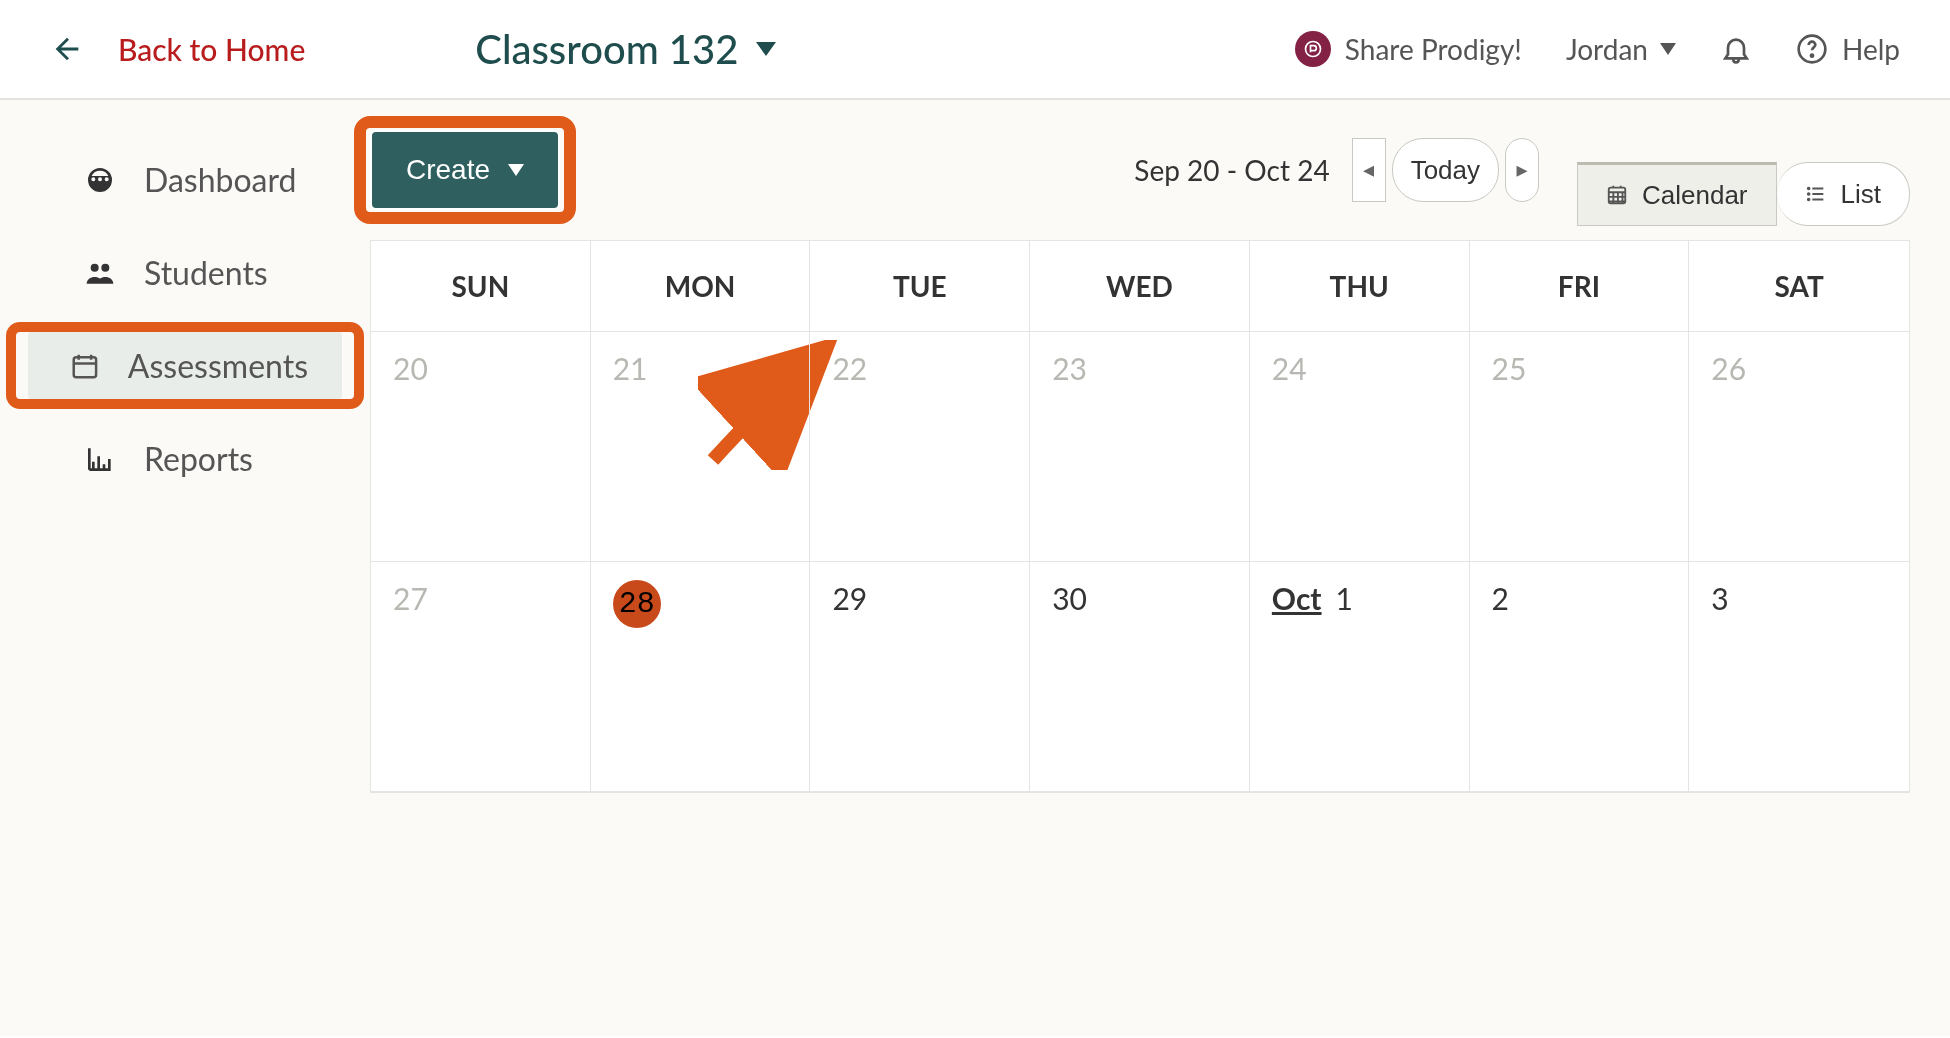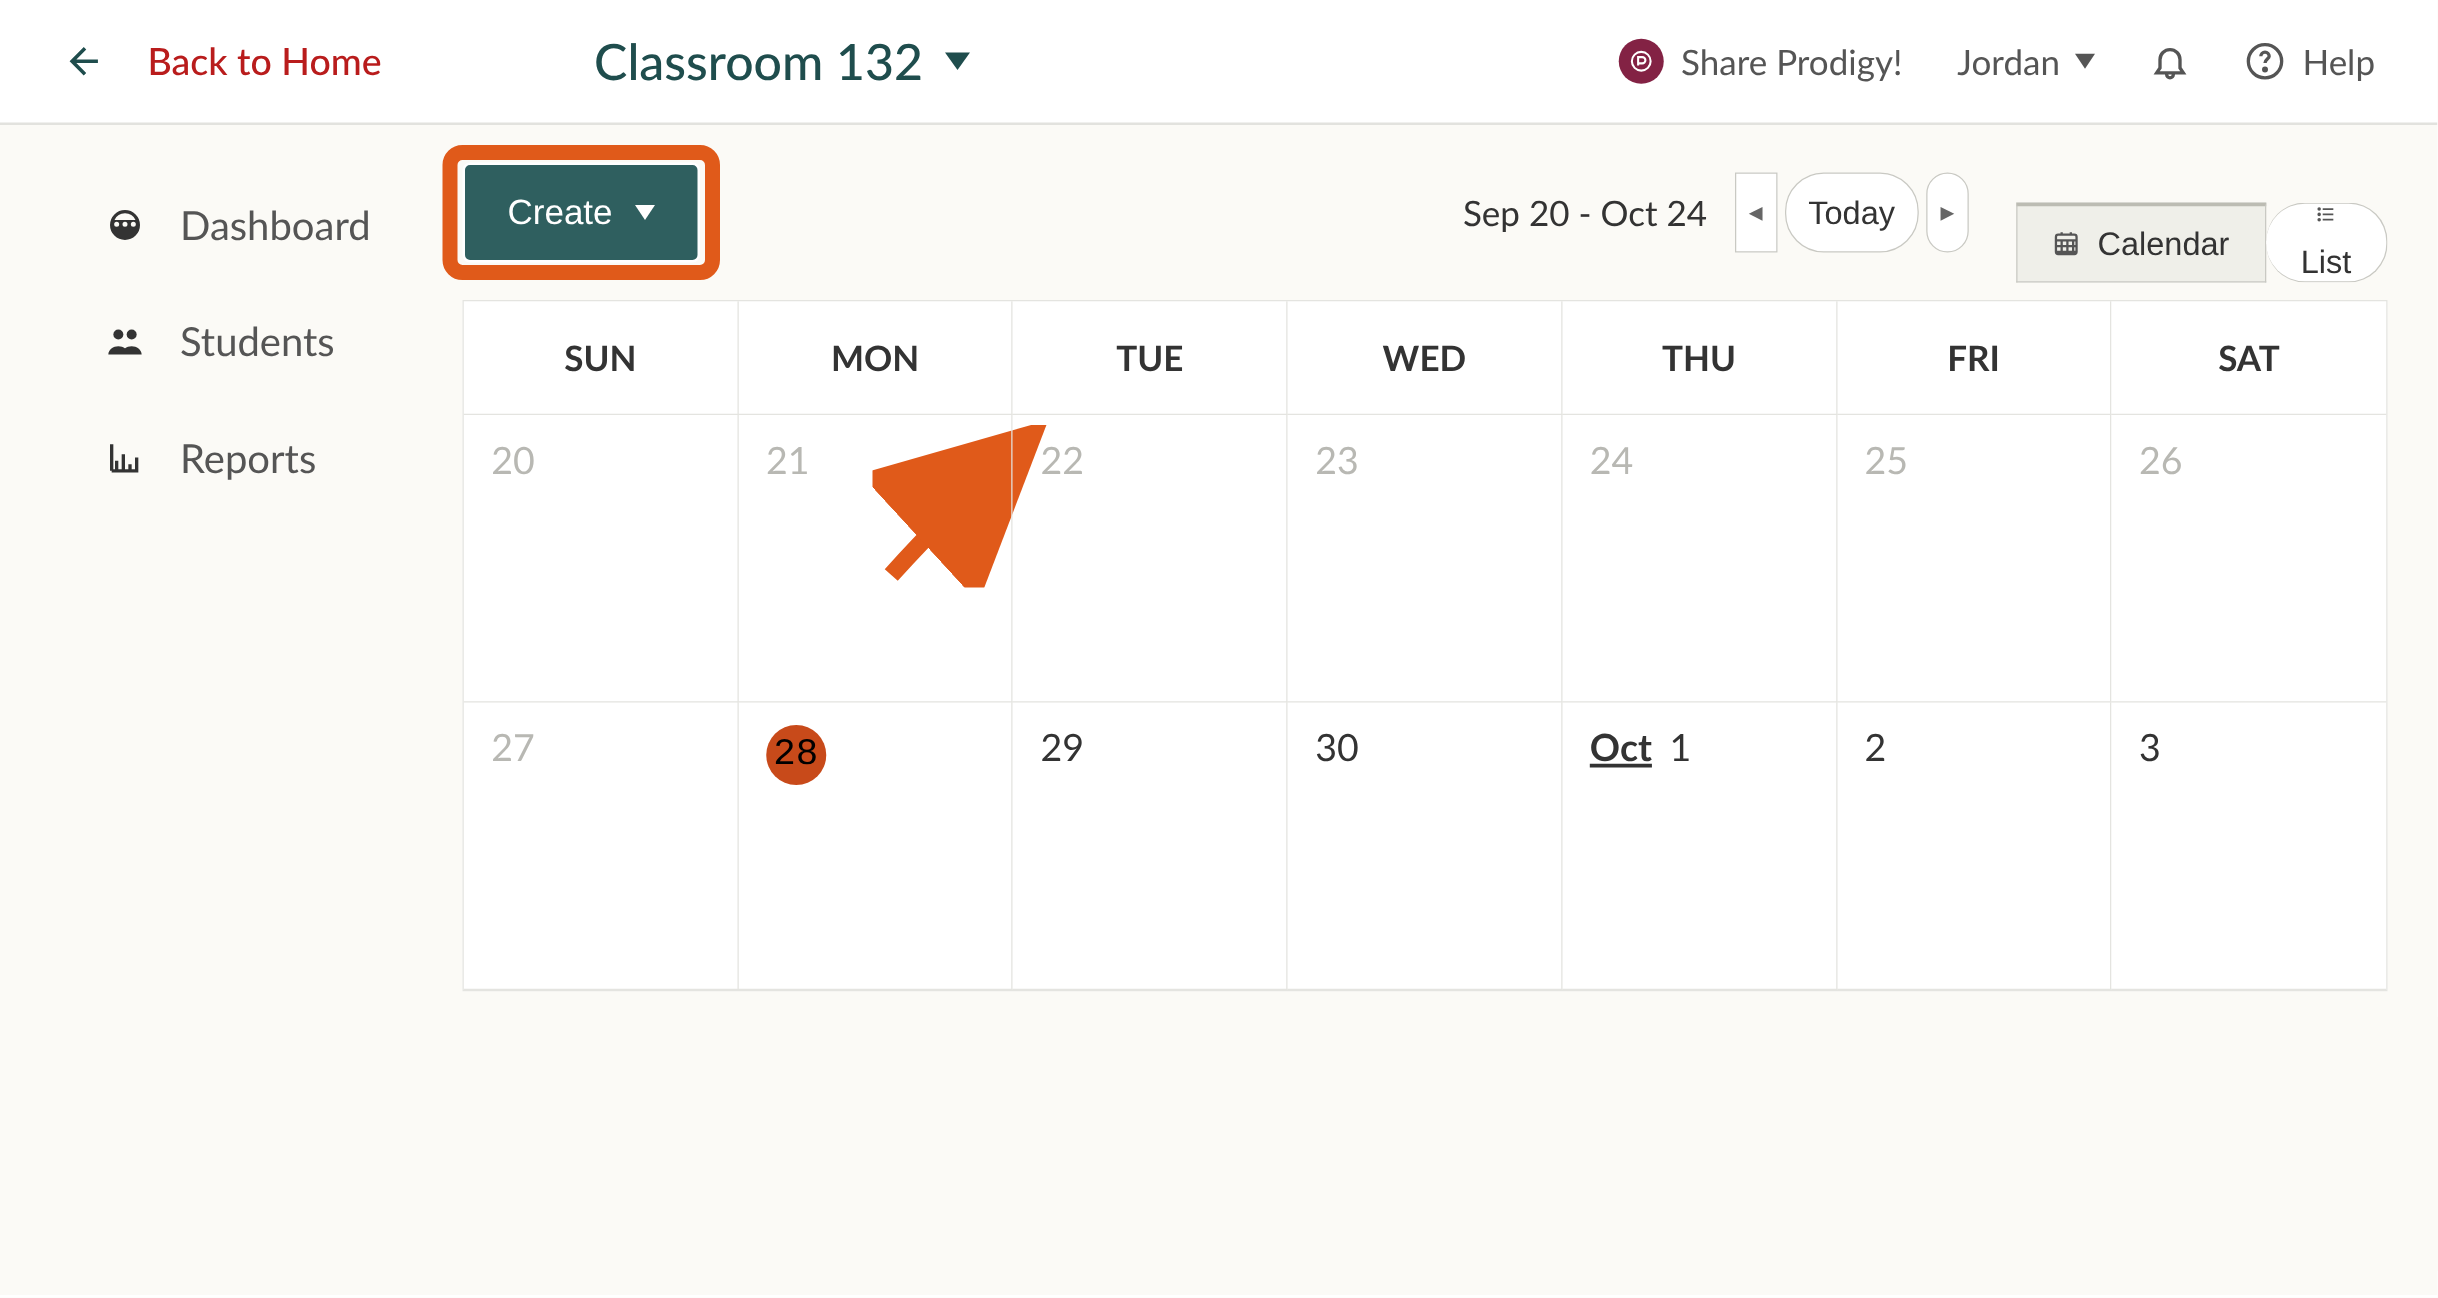--- a/index.html
+++ b/index.html
@@ -190,21 +190,21 @@
   }
   .btn + .btn { margin-left:6px;border-radius:31px; }
   .btn.icononly { padding:0; width:34px; }
   .btn-arrow { font-size:22px; color:#666; }
   .viewgroup {
     margin-left: 28px;
     margin-top: 48px;
   }
   .viewgroup .btn { gap:14px; padding: 0 28px; }
   .viewgroup .btn.active { background:#efefe9; border-top:3px solid #bcbcb3; }
-  .viewgroup .btn + .btn { margin-left: 0; border-left: none; flex-direction: column; }
+  .viewgroup .btn + .btn { margin-left: 0; border-left: none; }
 
   
   .calendar {
     border:1px solid var(--cellborder);
     background:#fff;
   }
   .cal-head {
     display:grid;
     grid-template-columns: repeat(7,1fr);
   }
@@ -308,20 +308,30 @@
     </div>
     <div class="side-item">
       <svg class="icon-svg" width="32" height="32" viewBox="0 0 24 24" fill="#333">
           <circle cx="8" cy="8" r="3"></circle>
           <circle cx="16" cy="8" r="3"></circle>
           <path d="M2 20c0-3 3-5 6-5s6 2 6 5M10 20c0-3 3-5 6-5s6 2 6 5"></path>
         </svg>
       <span>Students</span>
     </div>
 
+    <div class="side-item-wrap">
+      <div class="side-item active">
+        <svg class="icon-svg" width="32" height="32" viewBox="0 0 24 24" fill="none" stroke="#555" stroke-width="2">
+            <rect x="3" y="5" width="18" height="16" rx="2"></rect>
+            <path d="M7 3v4M17 3v4M3 10h18"></path>
+          </svg>
+        <span>Assessments</span>
+      </div>
+      <div class="highlight-box"></div>
+    </div>
 
     <div class="side-item">
       <svg class="icon-svg" width="32" height="32" viewBox="0 0 24 24" fill="none" stroke="#333" stroke-width="2">
           <path d="M4 20V4M4 20h16M7 20v-6M11 20v-10M15 20v-4M19 20v-8"></path>
         </svg>
       <span>Reports</span>
     </div>
   </div>
 
   <div class="content">

